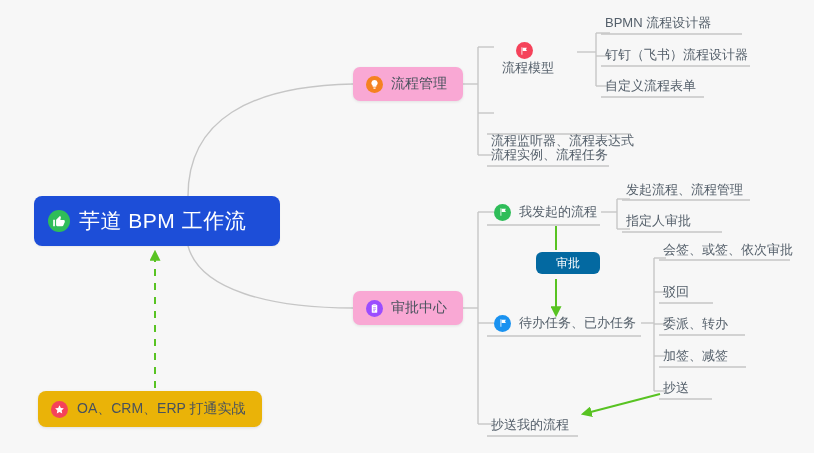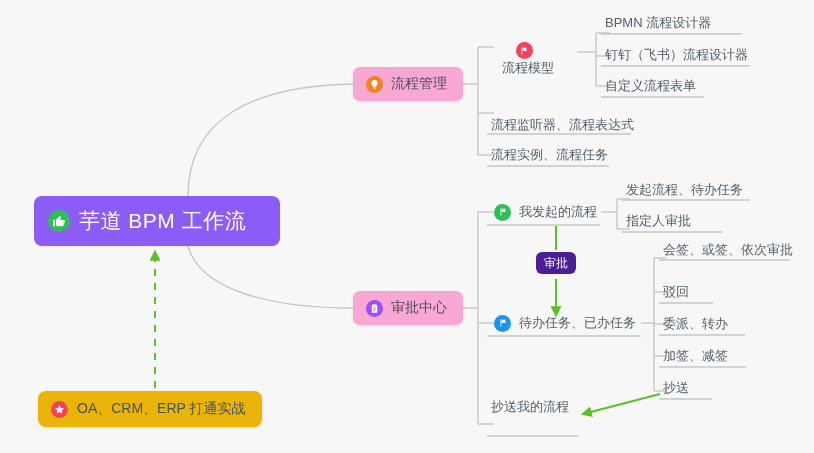--- a/index.html
+++ b/index.html
@@ -29,21 +29,21 @@
     pointer-events: none;
   }
 
   
   .root-node {
     position: absolute;
     left: 34px;
     top: 196px;
     width: 246px;
     height: 50px;
-    background: #8b5cf6;
+    background: #1d4ed8;
     border-radius: 8px;
     display: flex;
     align-items: center;
     padding-left: 14px;
     box-sizing: border-box;
     box-shadow: 0 1px 2px rgba(0,0,0,0.06);
   }
   .root-label {
     color: #ffffff;
     font-size: 21px;
@@ -117,25 +117,25 @@
     font-size: 14px;
     color: #49525d;
     margin-left: 9px;
   }
 
   
   .badge {
     position: absolute;
     left: 536px;
     top: 252px;
-    background: #4c1d95;
+    background: #0369a1;
     border-radius: 6px;
     color: #ffffff;
     font-size: 12px;
-    padding: 5px 8px;
+    padding: 5px 20px;
     white-space: nowrap;
     line-height: 1;
   }
 </style>
 </head>
 <body>
 
 <div id="canvas">
 
   <svg class="links" viewBox="0 0 814 453">
@@ -243,21 +243,21 @@
   <div class="leaf" style="left:601px; top:14px;">
     <span class="leaf-text">BPMN 流程设计器</span>
   </div>
   <div class="leaf" style="left:601px; top:46px;">
     <span class="leaf-text">钉钉（飞书）流程设计器</span>
   </div>
   <div class="leaf" style="left:601px; top:77px;">
     <span class="leaf-text">自定义流程表单</span>
   </div>
 
-  <div class="leaf" style="left:487px; top:116px;">
+  <div class="leaf" style="left:487px; top:132px;">
     <span class="leaf-text">流程监听器、流程表达式</span>
   </div>
   <div class="leaf" style="left:487px; top:146px;">
     <span class="leaf-text">流程实例、流程任务</span>
   </div>
 
   <div class="branch-node" style="left:353px; top:291px;">
     <span class="icon" style="background:#9b4dff;">
       <svg width="11" height="11" viewBox="0 0 24 24" fill="#ffffff">
         <path d="M9 2h6v2H9V2zM7 4h2v1h6V4h2a1 1 0 011 1v15a1 1 0 01-1 1H7a1 1 0 01-1-1V5a1 1 0 011-1zm2 5v1.6h6V9H9zm0 3.6v1.6h6v-1.6H9zm0 3.6V18h4v-1.8H9z"></path>
@@ -268,21 +268,21 @@
 
   <div class="leaf with-icon" style="left:490px; top:203px;">
     <span class="icon" style="background:#2fbd59;">
       <svg width="10" height="10" viewBox="0 0 24 24" fill="#ffffff">
         <path d="M6 3h2v18H6V3zm3 1h10l-2.2 4L19 12H9V4z"></path>
       </svg>
     </span>
     <span class="leaf-text">我发起的流程</span>
   </div>
   <div class="leaf" style="left:622px; top:181px;">
-    <span class="leaf-text">发起流程、待办任务</span>
+    <span class="leaf-text">发起流程、流程管理</span>
   </div>
   <div class="leaf" style="left:622px; top:212px;">
     <span class="leaf-text">指定人审批</span>
   </div>
 
   <div class="leaf with-icon" style="left:490px; top:314px;">
     <span class="icon" style="background:#1a92f0;">
       <svg width="10" height="10" viewBox="0 0 24 24" fill="#ffffff">
         <path d="M6 3h2v18H6V3zm3 1h10l-2.2 4L19 12H9V4z"></path>
       </svg>
@@ -299,21 +299,21 @@
   <div class="leaf" style="left:659px; top:315px;">
     <span class="leaf-text">委派、转办</span>
   </div>
   <div class="leaf" style="left:659px; top:347px;">
     <span class="leaf-text">加签、减签</span>
   </div>
   <div class="leaf" style="left:659px; top:379px;">
     <span class="leaf-text">抄送</span>
   </div>
 
-  <div class="leaf" style="left:487px; top:398px;">
+  <div class="leaf" style="left:487px; top:416px;">
     <span class="leaf-text">抄送我的流程</span>
   </div>
 
   <div class="badge">
     <span>审批</span>
   </div>
 
   <div class="callout">
     <span class="icon" style="background:#f5425a;">
       <svg width="11" height="11" viewBox="0 0 24 24" fill="#ffffff">

